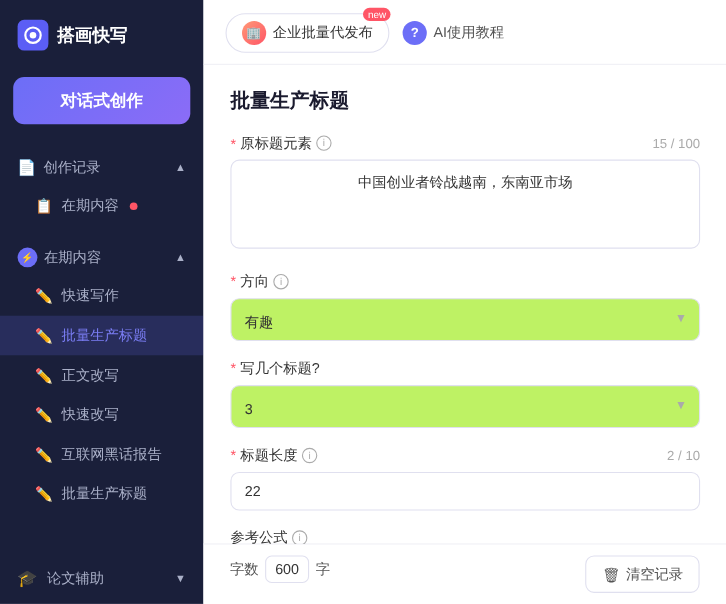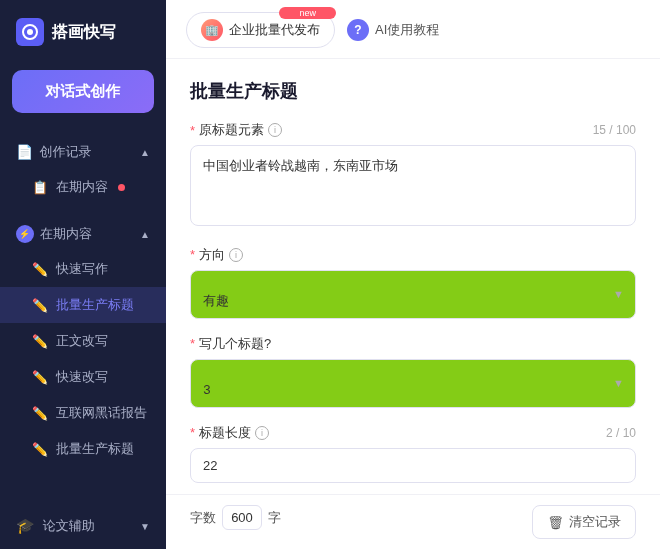--- a/index.html
+++ b/index.html
@@ -1,20 +1,20 @@
 <!DOCTYPE html>
 <html><head>
   <meta charset="utf-8">
   <style>
     * { box-sizing: border-box; margin: 0; padding: 0; }
     body { font-family: 'PingFang SC', 'Microsoft YaHei', sans-serif; background: #f5f6fa; display: flex; width: 660px; height: 549px; overflow: hidden; }
 
     
     .sidebar {
-      width: 166px;
+      width: 185px;
       background: #1a1f3a;
       height: 549px;
       display: flex;
       flex-direction: column;
       flex-shrink: 0;
     }
     .sidebar-logo {
       padding: 18px 16px 16px;
       display: flex;
       align-items: center;
@@ -113,21 +113,21 @@
       background: linear-gradient(135deg, #f97, #f56);
       border-radius: 50%;
       display: flex; align-items: center; justify-content: center;
       font-size: 11px; color: white;
     }
     .new-badge {
       position: absolute;
       top: -6px; right: -2px;
       background: #f56;
       color: white; font-size: 9px;
-      padding: 1px 20px;
+      padding: 1px 4px;
       border-radius: 8px;
     }
     .topbar-help {
       display: flex; align-items: center; gap: 6px;
       font-size: 13px; color: #555; cursor: pointer;
     }
     .help-circle {
       width: 22px; height: 22px;
       background: #6c6ef7;
       border-radius: 50%;
@@ -167,35 +167,36 @@
       width: 100%;
       border: 1px solid #e0e0ef;
       border-radius: 8px;
       padding: 10px 12px;
       font-size: 13px; color: #333;
       resize: none;
       outline: none;
       font-family: inherit;
       background: white;
       line-height: 1.5;
+      text-align: center;
     }
     .form-select-wrap {
       position: relative;
     }
     .form-select {
       width: 100%;
       border: 1px solid #e0e0ef;
       border-radius: 8px;
-      padding: 23px 34px 9px 12px;
+      padding: 13px 34px 9px 12px;
       font-size: 13px; color: #333;
       appearance: none;
-      background: #84cc16;
+      background: #bef264;
       outline: none;
       cursor: pointer;
-      font-family: Liberation Mono, monospace;
+      font-family: Liberation Sans, sans-serif;
     }
     .select-arrow {
       position: absolute; right: 12px; top: 50%;
       transform: translateY(-50%);
       color: #aaa; font-size: 11px; pointer-events: none;
     }
     .form-input-small {
       width: 100%;
       border: 1px solid #e0e0ef;
       border-radius: 8px;

